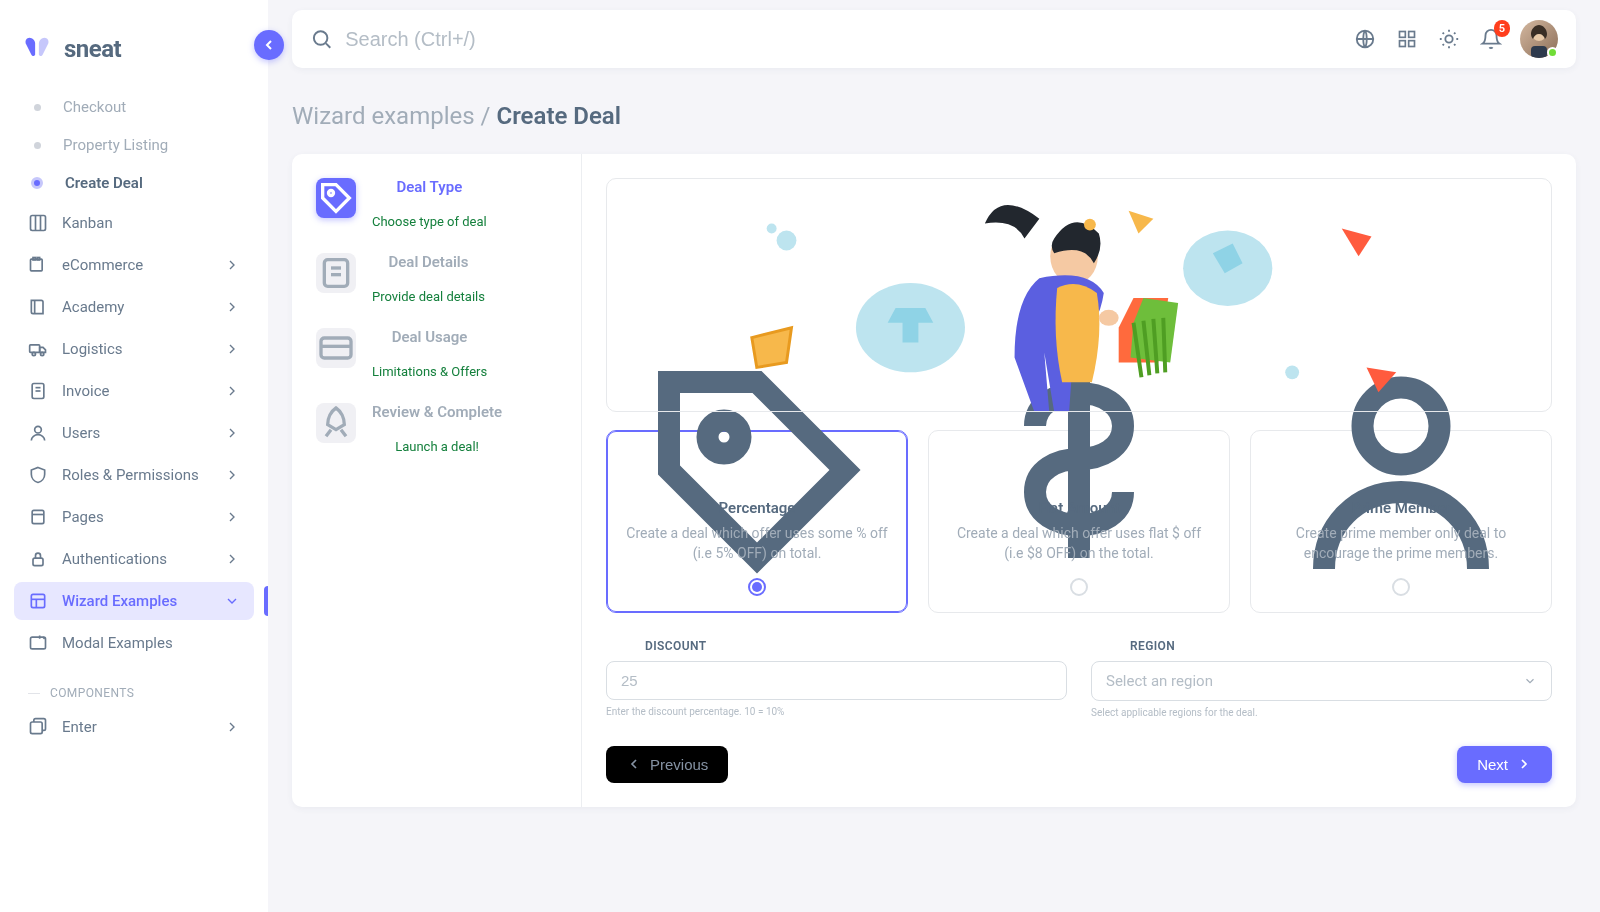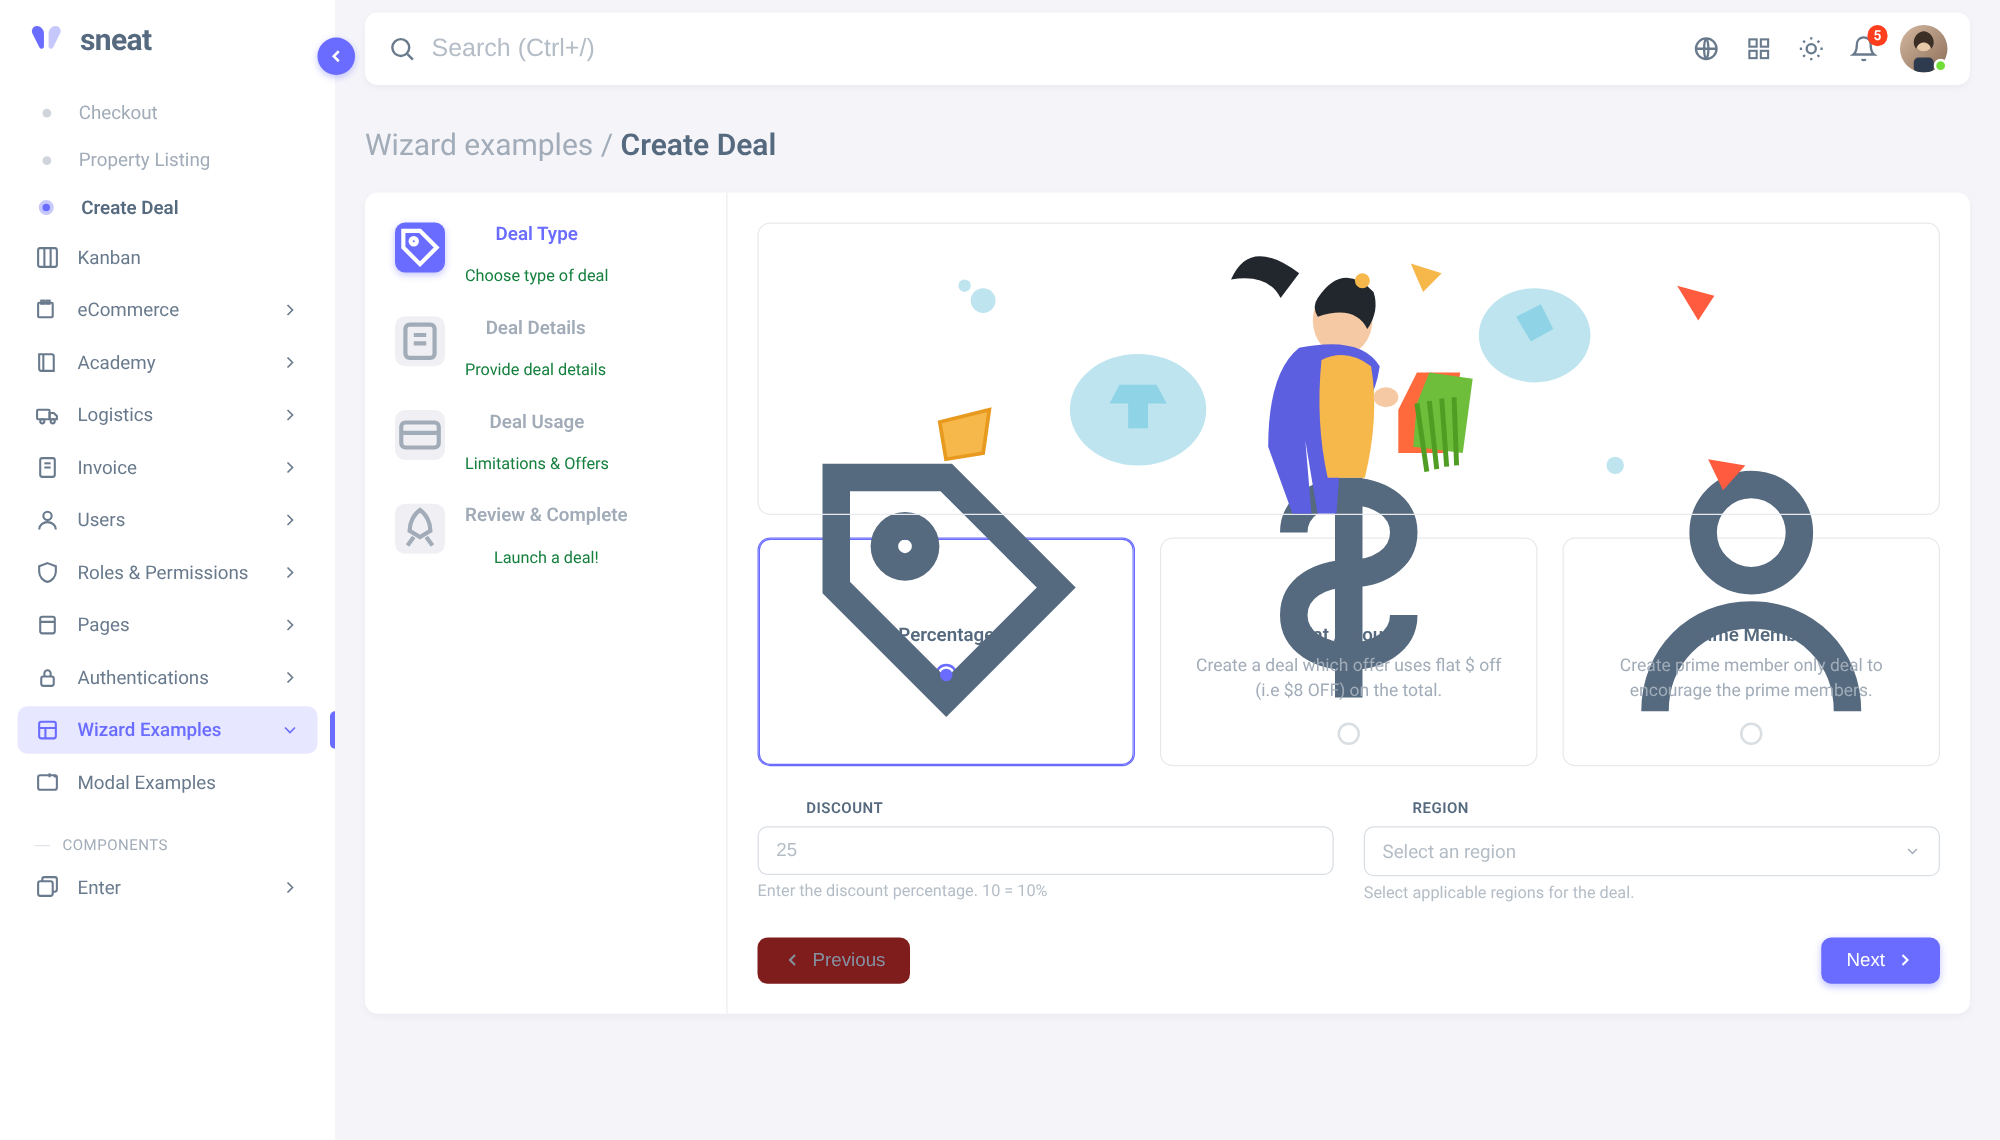--- a/index.html
+++ b/index.html
@@ -8,21 +8,21 @@
     background: #f5f5f9;
     color: #566a7f;
     font-size: 15px;
   }
   .layout { display: flex; min-height: 100vh; }
 
   
   .sidebar {
     width: 268px;
     background: #fff;
-    padding: 11px 14px;
+    padding: 28px 14px;
     overflow-y: auto;
     flex-shrink: 0;
   }
   .brand { display: flex; align-items: center; gap: 12px; padding: 6px 8px 26px; }
   .brand-logo { width: 30px; height: 30px; }
   .brand-name { font-size: 24px; font-weight: bold; color: #566a7f; letter-spacing: -0.5px; }
   .nav-item {
     display: flex; align-items: center; justify-content: space-between;
     padding: 9px 14px; border-radius: 8px; color: #697a8d;
     cursor: pointer; margin-bottom: 4px;
@@ -130,28 +130,28 @@
   .form-row { display: flex; gap: 24px; margin-top: 26px; }
   .form-col { flex: 1; }
   .form-label { font-size: 12px; font-weight: 600; letter-spacing: .4px; color: #566a7f; margin-left: 39px; }
   .form-input, .form-select {
     width: 100%; margin-top: 8px; padding: 10px 14px;
     border: 1px solid #d9dee3; border-radius: 8px; font-size: 15px;
     color: #697a8d; background: #fff; outline: none;
   }
   .form-input::placeholder, .select-placeholder { color: #b4bdc6; }
   .form-select { display: flex; justify-content: space-between; align-items: center; cursor: pointer; }
-  .help-text { font-size: 13px; color: #b4bdc6; margin-top: 6px; }
+  .help-text { font-size: 10px; color: #b4bdc6; margin-top: 6px; }
 
   .actions-row { display: flex; justify-content: space-between; margin-top: 28px; }
   .btn {
     padding: 10px 20px; border-radius: 8px; font-size: 15px; font-weight: 500;
     display: flex; align-items: center; gap: 8px; cursor: pointer; border: none;
   }
-  .btn-prev { background: #7f1d1d; color: #8592a3; }
+  .btn-prev { background: #000000; color: #8592a3; }
   .btn-next { background: #696cff; color: #fff; box-shadow: 0 2px 6px rgba(105,108,255,.4); }
 </style>
 </head>
 <body>
 
 <div class="layout">
   <aside class="sidebar">
     <div class="brand">
       <svg class="brand-logo" viewBox="0 0 32 32">
         <path d="M8 4 C5 4 3 7 4 10 L10 22 C11 24 13 24 14 22 L14 10 C14 7 11 4 8 4 Z" fill="#696cff"></path>
@@ -472,20 +472,21 @@
 
         <div class="deal-types" id="deal-types">
             <div class="deal-card selected">
        <div class="deal-ico">
                 <svg class="" viewBox="0 0 24 24" fill="none" stroke="currentColor" stroke-width="2">
                   <path d="M4 4h8l8 8-8 8-8-8V4z"></path>
                   <circle cx="9" cy="9" r="1.5"></circle>
                 </svg>
               </div>
        <div class="deal-title">Percentage</div>
+       <div class="deal-desc">Create a deal which offer uses some % off (i.e 5% OFF) on total.</div>
        <div class="radio-outer">
                 <div class="radio-inner"></div>
               </div>
      </div>
             <div class="deal-card">
        <div class="deal-ico">
                 <svg class="" viewBox="0 0 24 24" fill="none" stroke="currentColor" stroke-width="2">
                   <path d="M12 4v16M8 8c0-2 2-3 4-3s4 1 4 3-2 3-4 3-4 1-4 3 2 3 4 3 4-1 4-3"></path>
                 </svg>
               </div>

